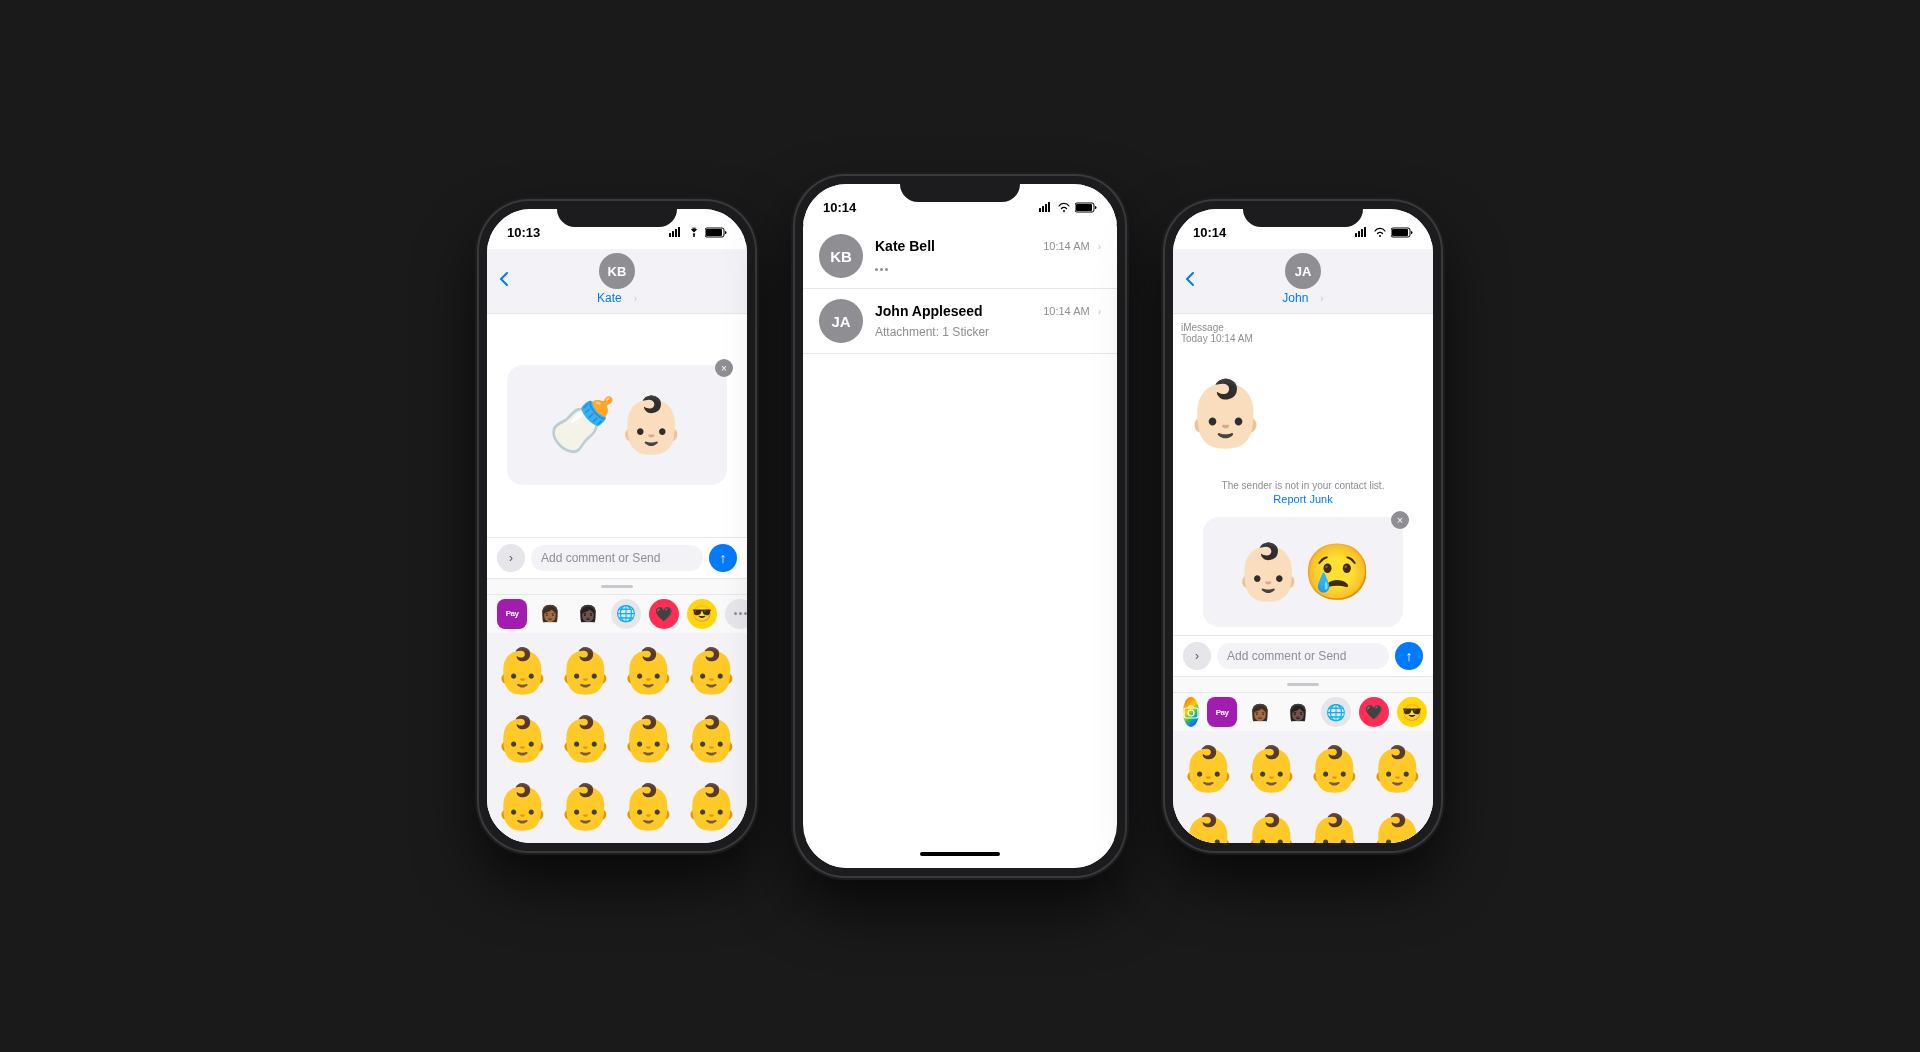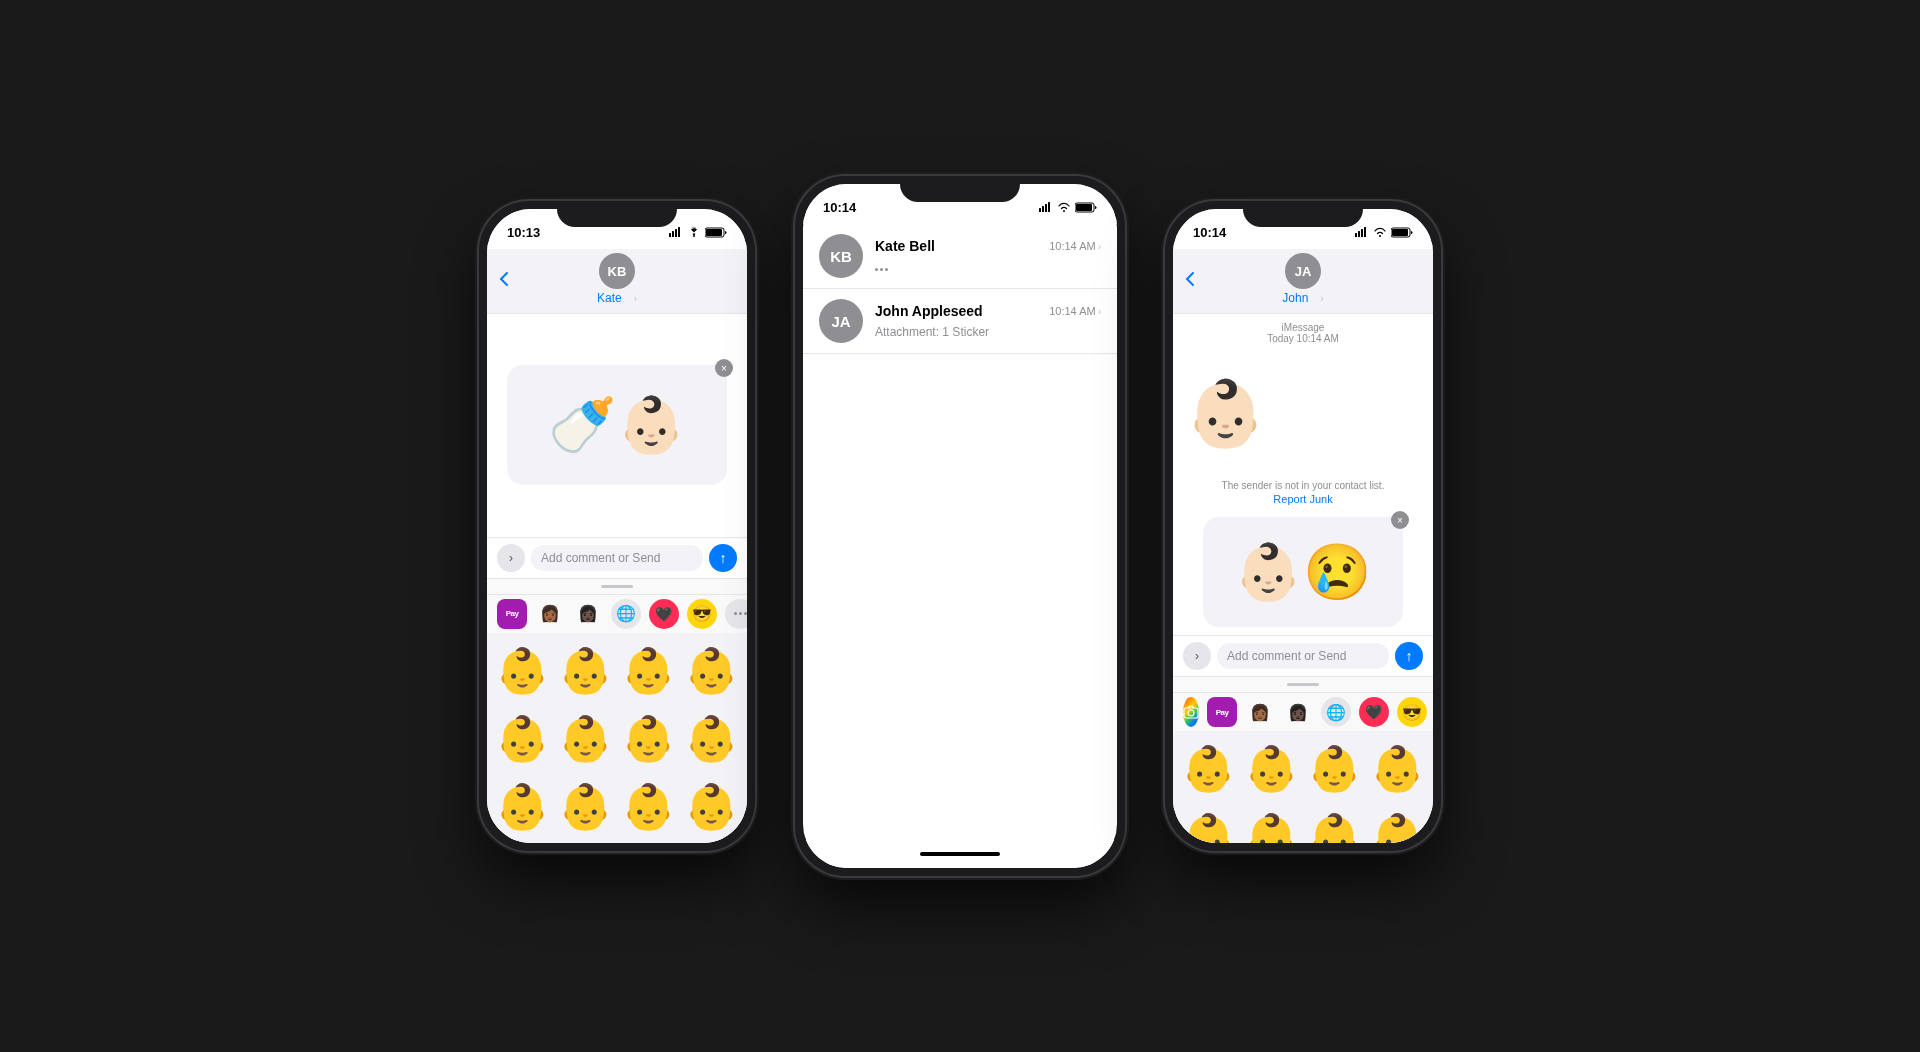--- a/index.html
+++ b/index.html
@@ -195,40 +195,39 @@
       font-size: 14px;
       font-weight: 600;
       color: #000;
     }
 
     .list-time {
       font-size: 11px;
       color: #8e8e93;
       display: flex;
       align-items: center;
-      gap: 2px;
+      gap: 8px;
     }
 
     .list-preview {
       font-size: 12px;
       color: #8e8e93;
       margin-top: 6px;
     }
 
     
     .chat-content {
       flex: 1;
       overflow: hidden;
       display: flex;
       flex-direction: column;
       background: #fff;
     }
 
     .imessage-label {
-      text-align: center;
       font-size: 10px;
       color: #8e8e93;
       padding: 8px;
     }
 
     .sticker-preview-area {
       flex: 1;
       display: flex;
       justify-content: center;
       align-items: center;

